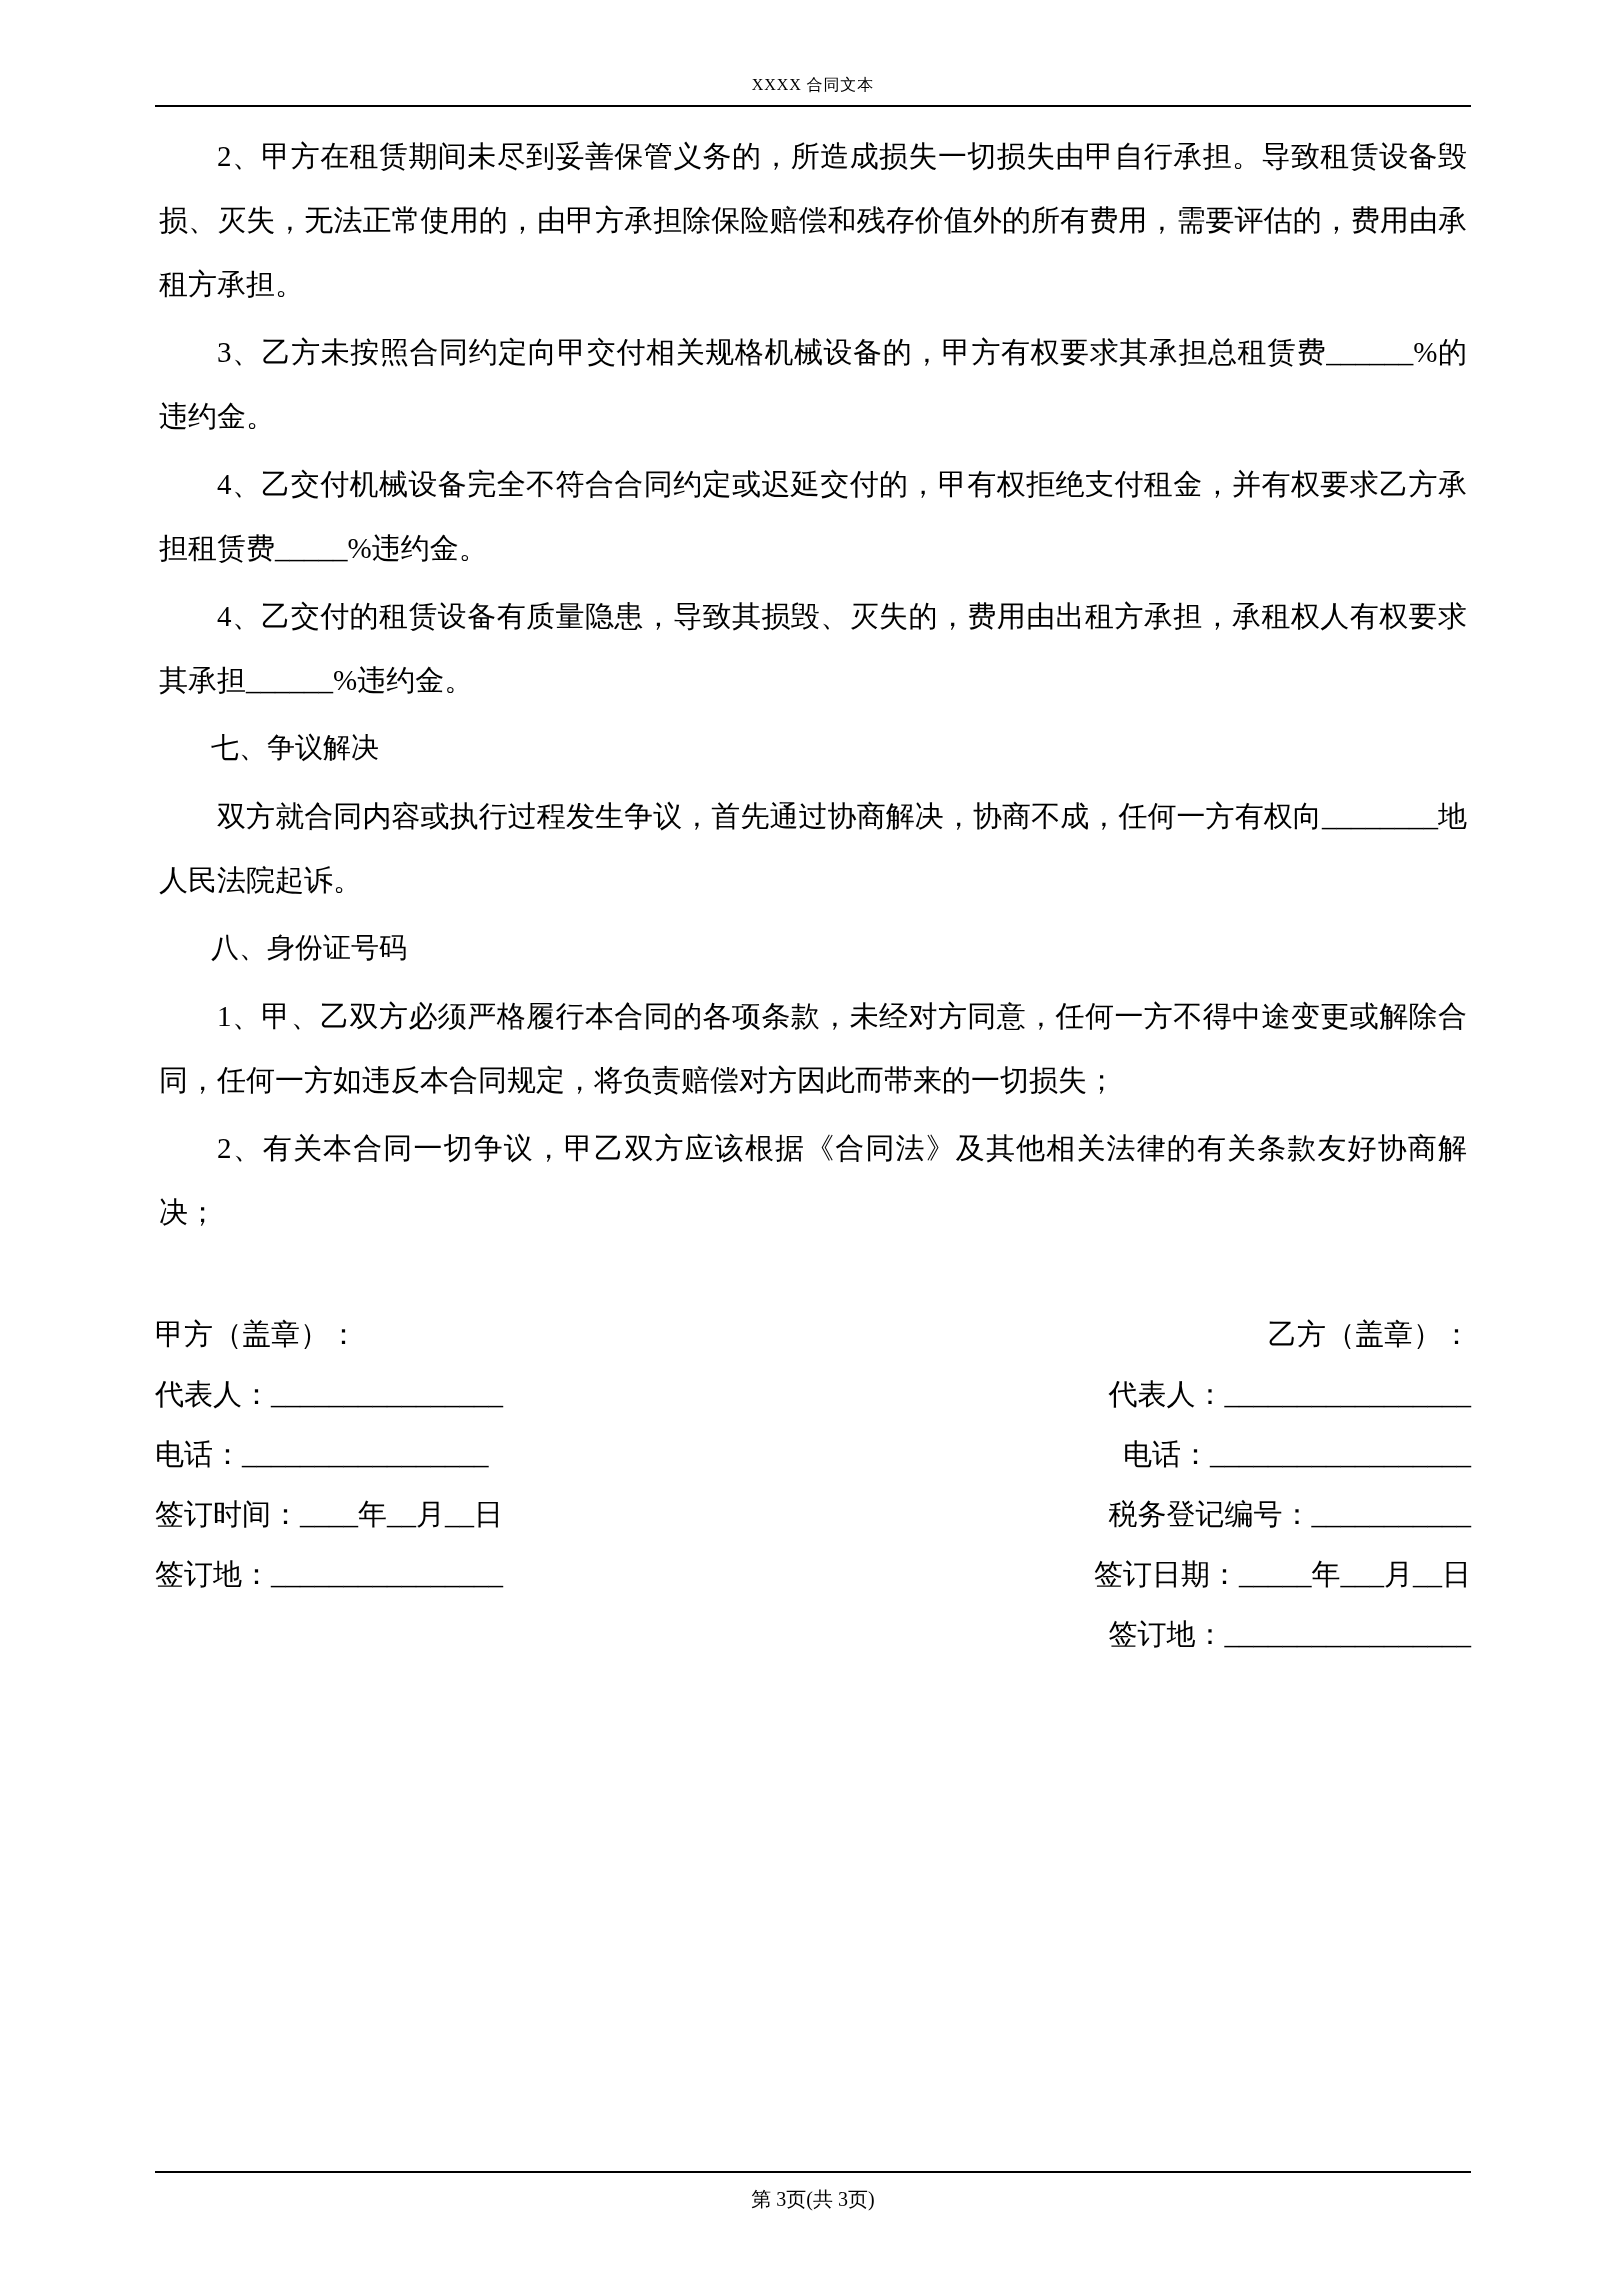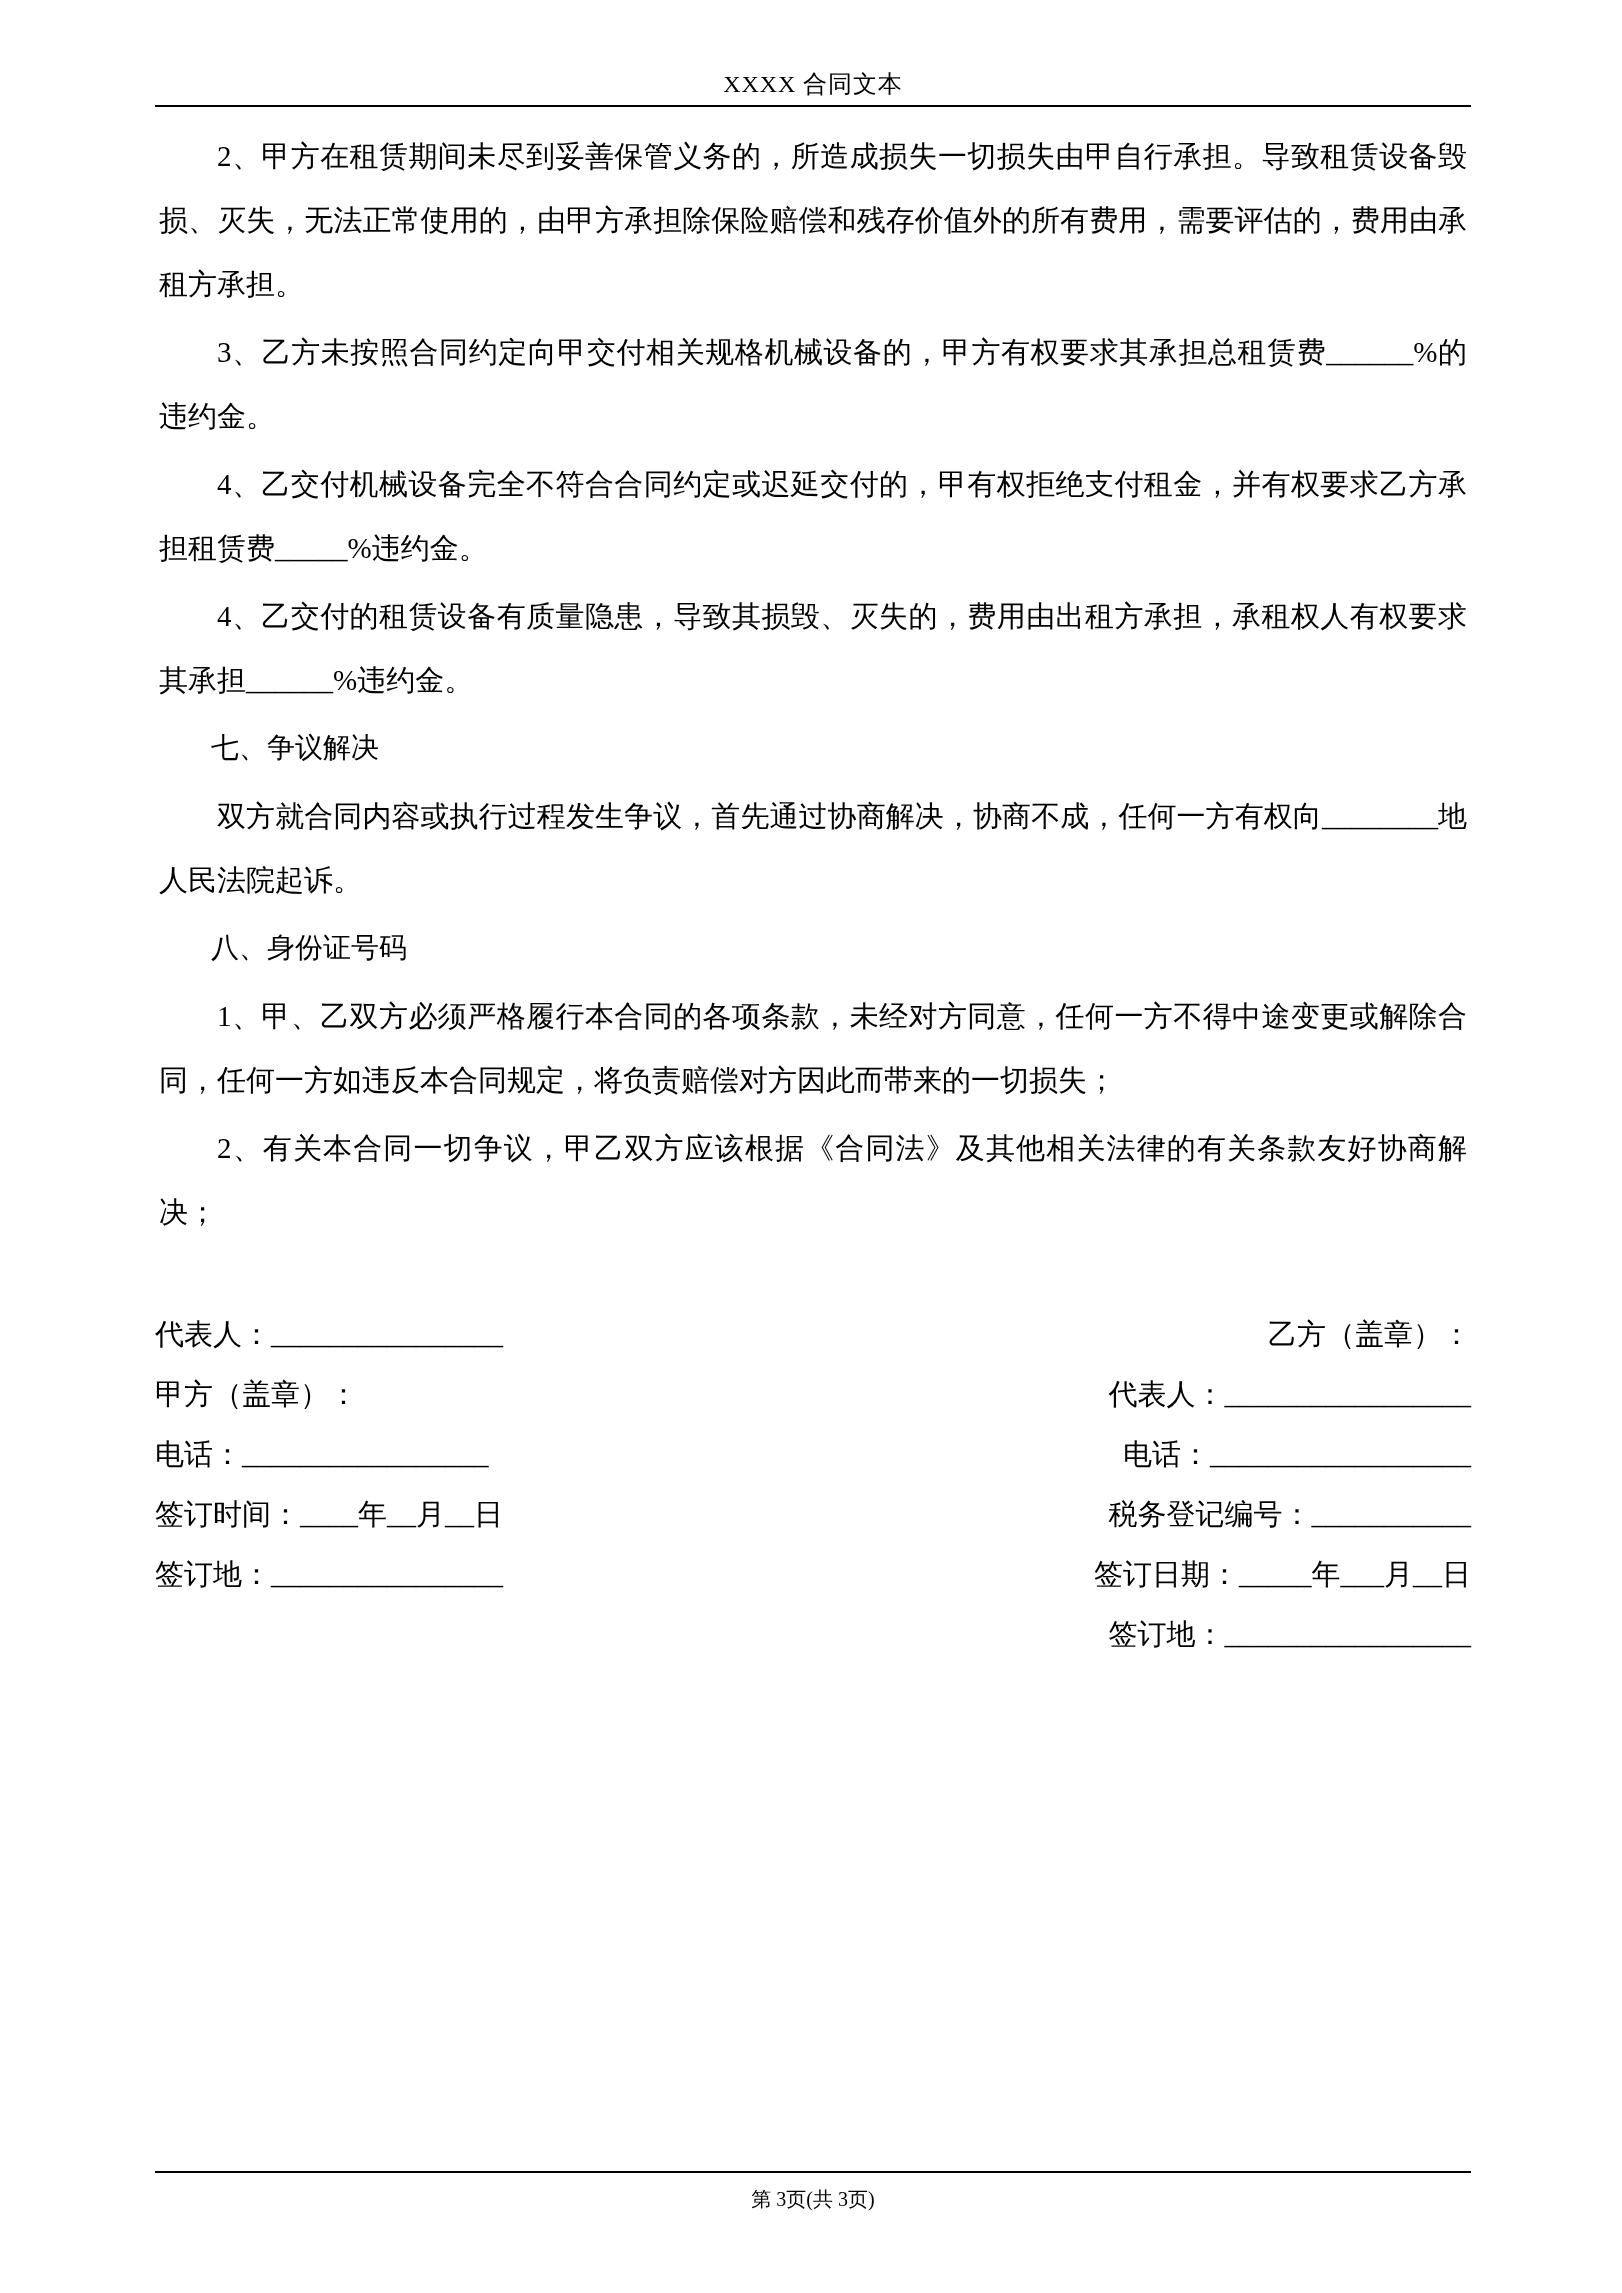--- a/index.html
+++ b/index.html
@@ -15,21 +15,21 @@
     color: #000000;
     font-family: "Liberation Serif", "DejaVu Serif", serif;
     overflow: hidden;
   }
   .doc-header {
     position: absolute;
     top: 71px;
     left: 155px;
     width: 1316px;
     text-align: center;
-    font-size: 24px;
+    font-size: 16px;
     line-height: 27px;
     padding-bottom: 7.3px;
     border-bottom: 2.7px solid #000000;
     letter-spacing: 0.9px;
   }
   .doc-content {
     position: absolute;
     top: 120px;
     left: 155px;
     width: 1316px;
@@ -103,22 +103,22 @@
     <p class="heading">七、争议解决</p>
     <p class="para">双方就合同内容或执行过程发生争议，首先通过协商解决，协商不成，任何一方有权向________地人民法院起诉。</p>
 
     <p class="heading">八、身份证号码</p>
     <p class="para">1、甲、乙双方必须严格履行本合同的各项条款，未经对方同意，任何一方不得中途变更或解除合同，任何一方如违反本合同规定，将负责赔偿对方因此而带来的一切损失；</p>
     <p class="para">2、有关本合同一切争议，甲乙双方应该根据《合同法》及其他相关法律的有关条款友好协商解决；</p>
 
     <div class="signature-section">
 
       <div class="sig-col left">
+        <p class="sig-row">甲方（盖章）：</p>
         <p class="sig-row">代表人：________________</p>
-        <p class="sig-row">甲方（盖章）：</p>
         <p class="sig-row">电话：_________________</p>
         <p class="sig-row">签订时间：____年__月__日</p>
         <p class="sig-row">签订地：________________</p>
       </div>
 
       <div class="sig-col right">
         <p class="sig-row">乙方（盖章）：</p>
         <p class="sig-row">代表人：_________________</p>
         <p class="sig-row">电话：__________________</p>
         <p class="sig-row">税务登记编号：___________</p>

